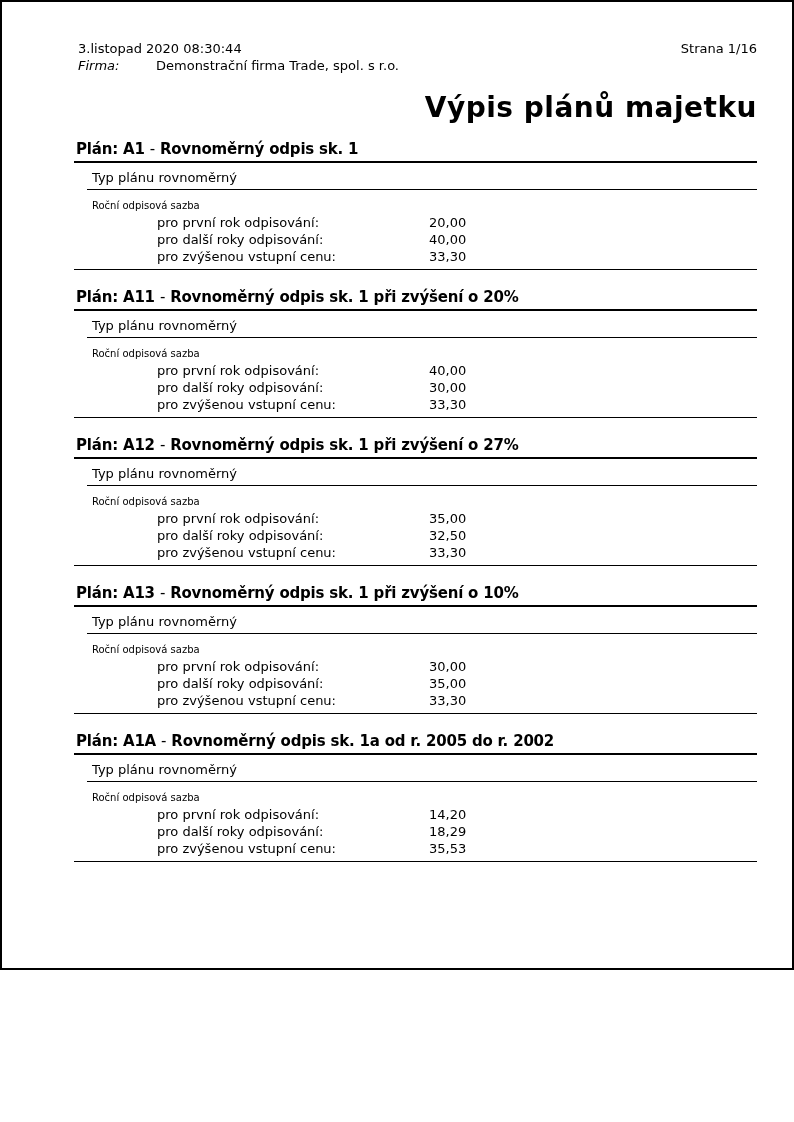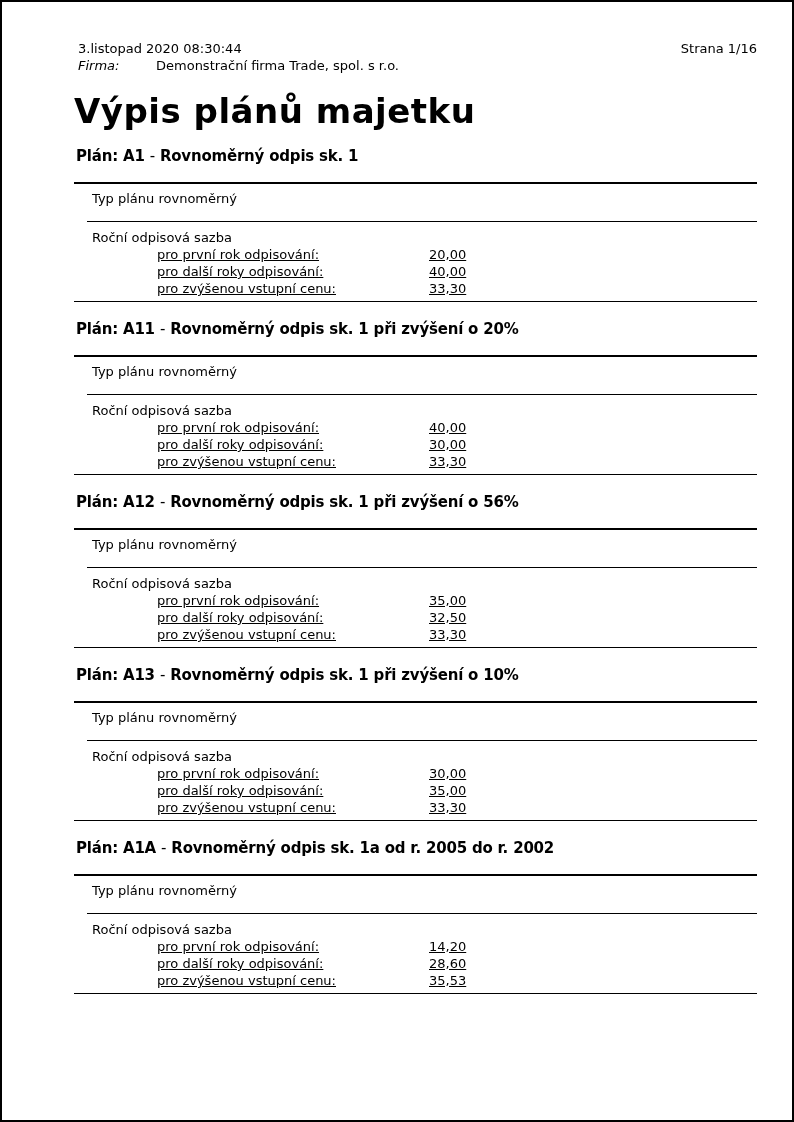--- a/index.html
+++ b/index.html
@@ -3,21 +3,21 @@
 <meta charset="utf-8">
 <style>
   * { margin: 0; padding: 0; box-sizing: border-box; }
   html, body { background: #ffffff; }
   body {
     font-family: "DejaVu Sans", "Liberation Sans", sans-serif;
     color: #000000;
   }
   .page {
     width: 794px;
-    height: 1122px;
+    height: 970px;
     border: 2px solid #000000;
     background: #ffffff;
     overflow: hidden;
   }
   .content {
     margin-left: 72px;
     margin-top: 38px;
     width: 683px;
   }
   
@@ -26,60 +26,59 @@
     justify-content: space-between;
     align-items: flex-start;
     font-size: 13px;
     line-height: 17px;
     padding-left: 4px;
   }
   .firm-row .firm-label { display: inline-block; width: 78px; font-style: italic; }
   .page-number { text-align: center; }
   
   .report-title {
-    text-align: left;
-    font-size: 34px;
+    text-align: right;
+    font-size: 28px;
     font-weight: bold;
     letter-spacing: 0.5px;
     margin-top: 17px;
     margin-bottom: 17px;
   }
   
   .plan-section { margin-bottom: 19px; }
   .plan-heading {
     font-size: 15px;
     font-weight: bold;
     line-height: 17px;
     letter-spacing: -0.2px;
-    padding: 0 0 17px 2px;
+    padding: 0 0 3px 2px;
     border-bottom: 2px solid #000000;
   }
   .plan-heading .dash { font-weight: normal; }
   .typ-row {
     margin-left: 13px;
     font-size: 13px;
     line-height: 15px;
-    padding: 7px 0 15px 5px;
+    padding: 7px 0 4px 5px;
     border-bottom: 1px solid #000000;
   }
   .details {
     border-bottom: 1px solid #000000;
     padding: 8px 0 4px 0;
   }
   .rate-header {
     margin-left: 18px;
-    font-size: 13px;
+    font-size: 10px;
     line-height: 16px;
   }
   .detail-row {
     margin-left: 83px;
     font-size: 13px;
     line-height: 17px;
     display: flex;
-    text-decoration: underline;
   }
   .row-label { width: 272px; }
   .row-value { }
 </style>
 </head>
 <body>
 
 <div class="page">
   <div class="content">
 
@@ -134,21 +133,21 @@
         </div>
         <div class="detail-row">
           <span class="row-label">pro zvýšenou vstupní cenu:</span>
           <span class="row-value">33,30</span>
         </div>
       </div>
     </div>
 
     <div class="plan-section">
       <div class="plan-heading">
-        <span>Plán:</span> <span>A12</span> <span class="dash">-</span> <span>Rovnoměrný odpis sk. 1 při zvýšení o 56%</span>
+        <span>Plán:</span> <span>A12</span> <span class="dash">-</span> <span>Rovnoměrný odpis sk. 1 při zvýšení o 27%</span>
       </div>
       <div class="typ-row">Typ plánu rovnoměrný</div>
       <div class="details">
         <div class="rate-header">Roční odpisová sazba</div>
         <div class="detail-row">
           <span class="row-label">pro první rok odpisování:</span>
           <span class="row-value">35,00</span>
         </div>
         <div class="detail-row">
           <span class="row-label">pro další roky odpisování:</span>
@@ -189,21 +188,21 @@
       </div>
       <div class="typ-row">Typ plánu rovnoměrný</div>
       <div class="details">
         <div class="rate-header">Roční odpisová sazba</div>
         <div class="detail-row">
           <span class="row-label">pro první rok odpisování:</span>
           <span class="row-value">14,20</span>
         </div>
         <div class="detail-row">
           <span class="row-label">pro další roky odpisování:</span>
-          <span class="row-value">28,60</span>
+          <span class="row-value">18,29</span>
         </div>
         <div class="detail-row">
           <span class="row-label">pro zvýšenou vstupní cenu:</span>
           <span class="row-value">35,53</span>
         </div>
       </div>
     </div>
 
   </div>
 </div>

